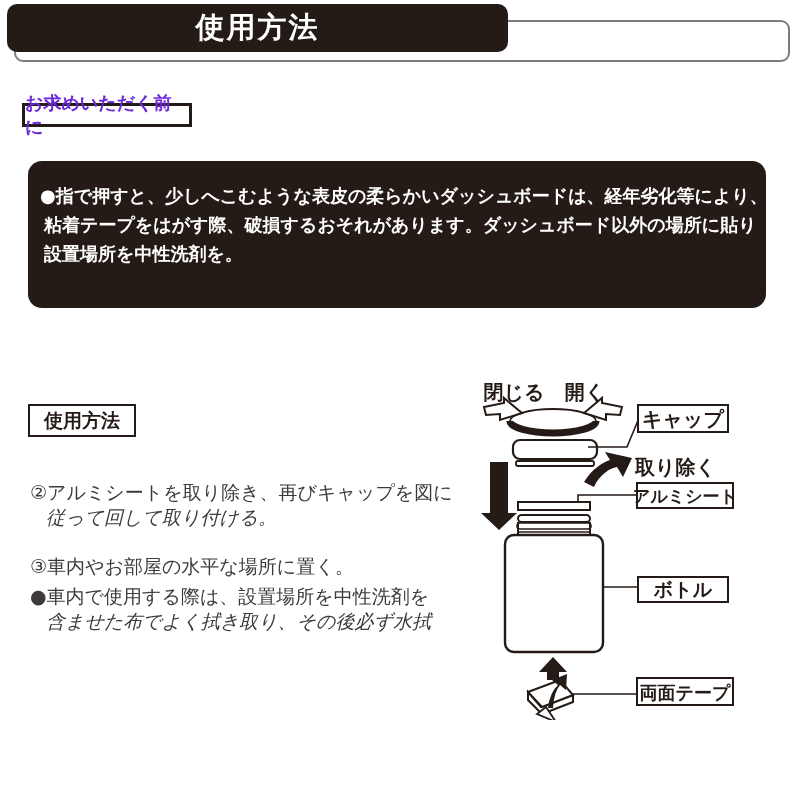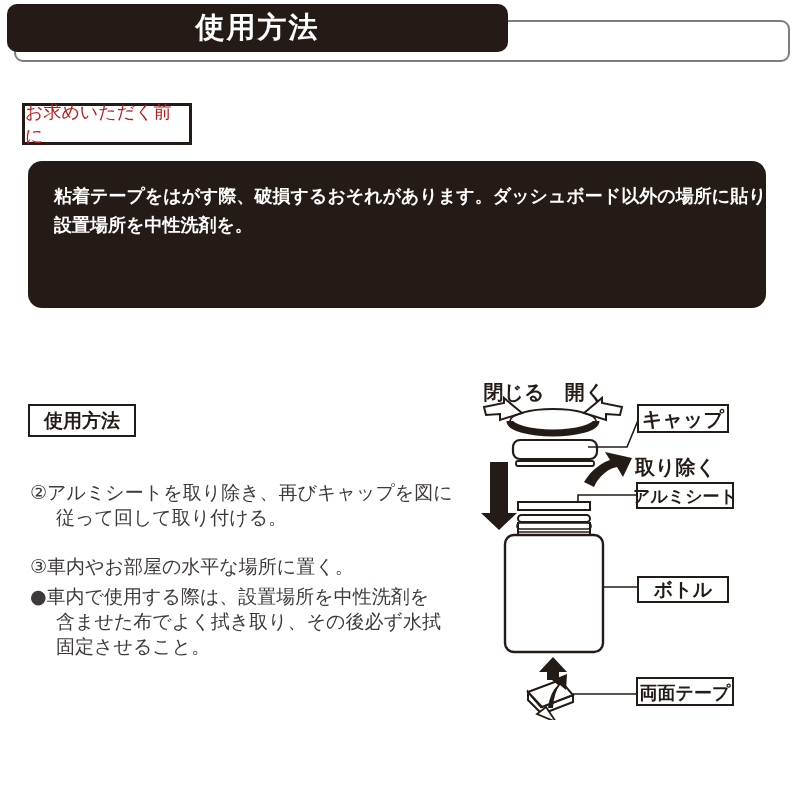--- a/index.html
+++ b/index.html
@@ -7,37 +7,37 @@
         font-family:"DejaVu Sans","Liberation Sans",sans-serif;color:#3e3a39;}
 
   
   .hdr-bar{position:absolute;left:14px;top:20px;width:776px;height:42px;box-sizing:border-box;
            background:#ffffff;border:2px solid #7d7d7d;border-radius:9px;}
   .hdr-black{position:absolute;left:7px;top:4px;width:501px;height:48px;background:#251b16;
              border-radius:10px;display:flex;align-items:center;justify-content:center;}
   .hdr-title{color:#ffffff;font-size:29px;font-weight:bold;letter-spacing:2px;}
 
   
-  .pre-box{position:absolute;left:22px;top:103px;width:170px;height:42px;box-sizing:border-box;
+  .pre-box{position:absolute;left:22px;top:103px;width:170px;height:24px;box-sizing:border-box;
            border:3px solid #251b16;display:flex;align-items:center;justify-content:center;
-           font-size:18px;font-weight:normal;color:#b91c1c;letter-spacing:0;}
+           font-size:18px;font-weight:bold;color:#6d28d9;letter-spacing:0;}
   .warn-box{position:absolute;left:28px;top:161px;width:738px;height:147px;box-sizing:border-box;
             background:#251b16;border-radius:14px;color:#ffffff;font-weight:bold;
             font-size:18px;line-height:29px;padding:20px 10px 0 12px;letter-spacing:0;}
   .warn-line{white-space:nowrap;}
-  .warn-line.cont{margin-left:14px;}
+  .warn-line.cont{margin-left:4px;}
 
   
   .use-box{position:absolute;left:28px;top:404px;width:108px;height:33px;box-sizing:border-box;
            border:2px solid #251b16;display:flex;align-items:center;justify-content:center;
            font-size:19px;font-weight:bold;color:#251b16;}
   .steps{position:absolute;left:30px;top:452px;width:425px;font-size:19px;line-height:25px;
          font-weight:500;color:#3e3a39;}
   .step-line{white-space:nowrap;}
-  .step-line.cont{margin-left:26px;}
+  .step-line.cont{margin-left:16px;font-style:italic;}
   .step-line.g12{margin-top:28px;}
   .step-line.g8{margin-top:24px;}
   .step-line.g5{margin-top:5px;}
 
   
   .diagram{position:absolute;left:460px;top:370px;width:340px;height:350px;}
   .dg-text{font-family:"DejaVu Sans","Liberation Sans",sans-serif;font-weight:bold;fill:#251b16;}
   .dg-stroke{stroke:#251b16;fill:none;}
   .dg-shape{stroke:#251b16;fill:#ffffff;}
   .dg-fill{fill:#251b16;stroke:none;}
@@ -47,33 +47,33 @@
 
 <div id="page">
 
   <div class="hdr-bar"></div>
   <div class="hdr-black">
     <span class="hdr-title">使用方法</span>
   </div>
 
   <div class="pre-box">お求めいただく前に</div>
   <div class="warn-box">
+    <div class="warn-line">●指で押すと、少しへこむような表皮の柔らかいダッシュボードは、経年劣化等により、</div>
     <div class="warn-line cont">粘着テープをはがす際、破損するおそれがあります。ダッシュボード以外の場所に貼り</div>
     <div class="warn-line cont">設置場所を中性洗剤を。</div>
   </div>
 
   <div class="use-box">使用方法</div>
 
   <div class="steps">
     <div class="step-line g12">②アルミシートを取り除き、再びキャップを図に</div>
     <div class="step-line cont">従って回して取り付ける。</div>
     <div class="step-line g8">③車内やお部屋の水平な場所に置く。</div>
     <div class="step-line g5">●車内で使用する際は、設置場所を中性洗剤を</div>
     <div class="step-line cont">含ませた布でよく拭き取り、その後必ず水拭</div>
-    <div class="step-line cont">固定させること。</div>
   </div>
 
   <svg class="diagram" viewBox="0 0 340 350" width="340" height="350">
 
     <text class="dg-text" x="54" y="29" font-size="20" text-anchor="middle">閉じる</text>
     <text class="dg-text" x="125" y="29" font-size="20" text-anchor="middle">開く</text>
 
     <g>
       <ellipse class="dg-stroke" cx="93" cy="51" rx="43" ry="12" stroke-width="1.8"></ellipse>
       <path class="dg-stroke" d="M50,51 A43,12 0 0 0 136,51" stroke-width="7"></path>

